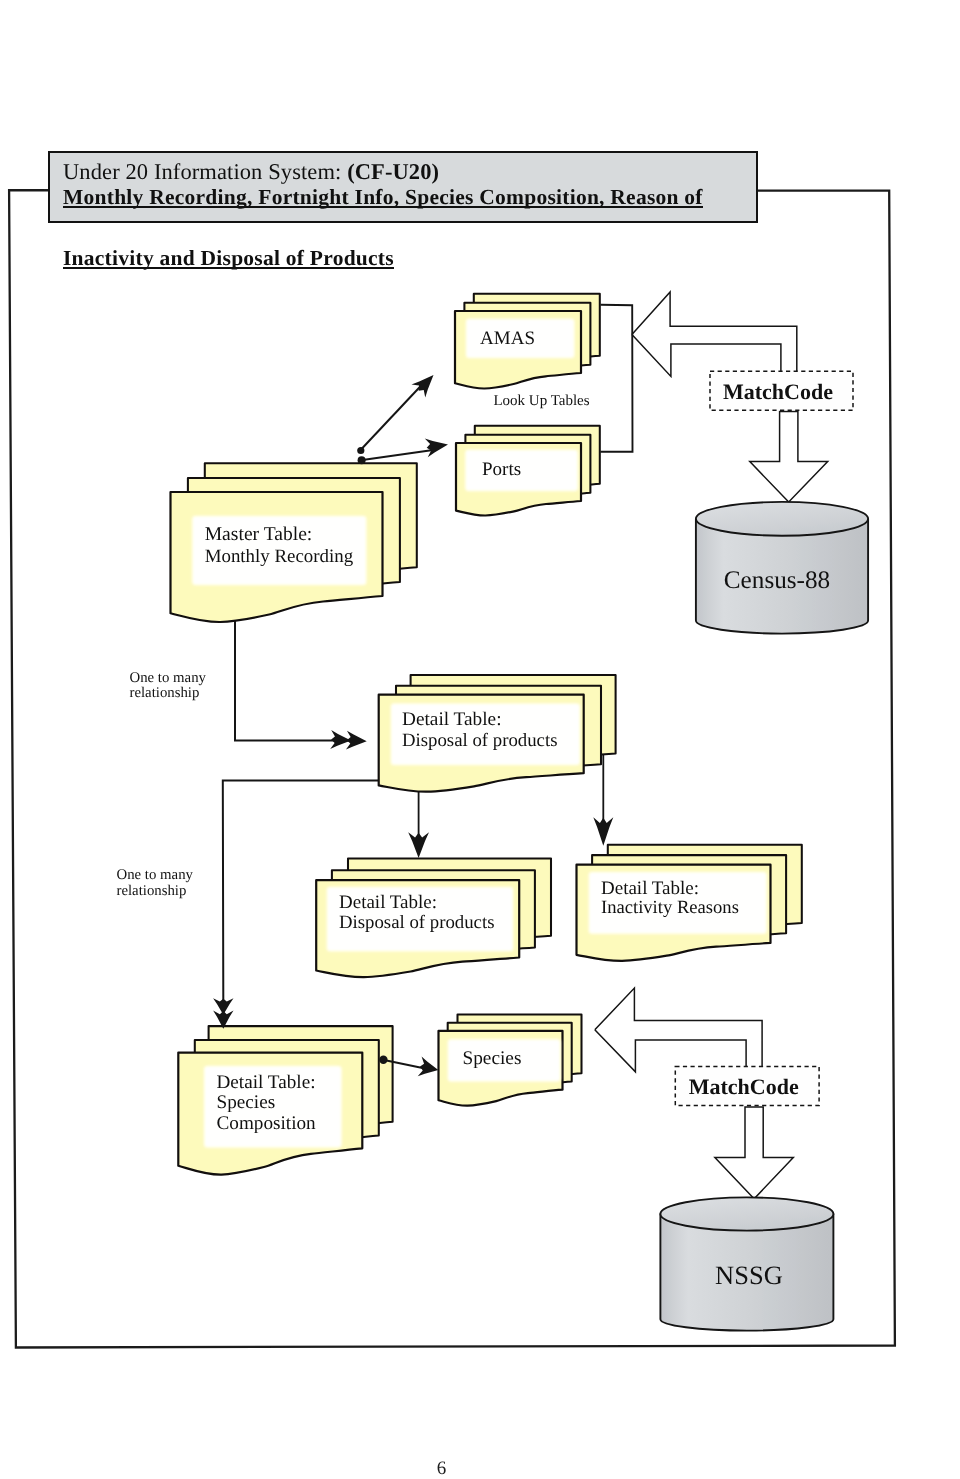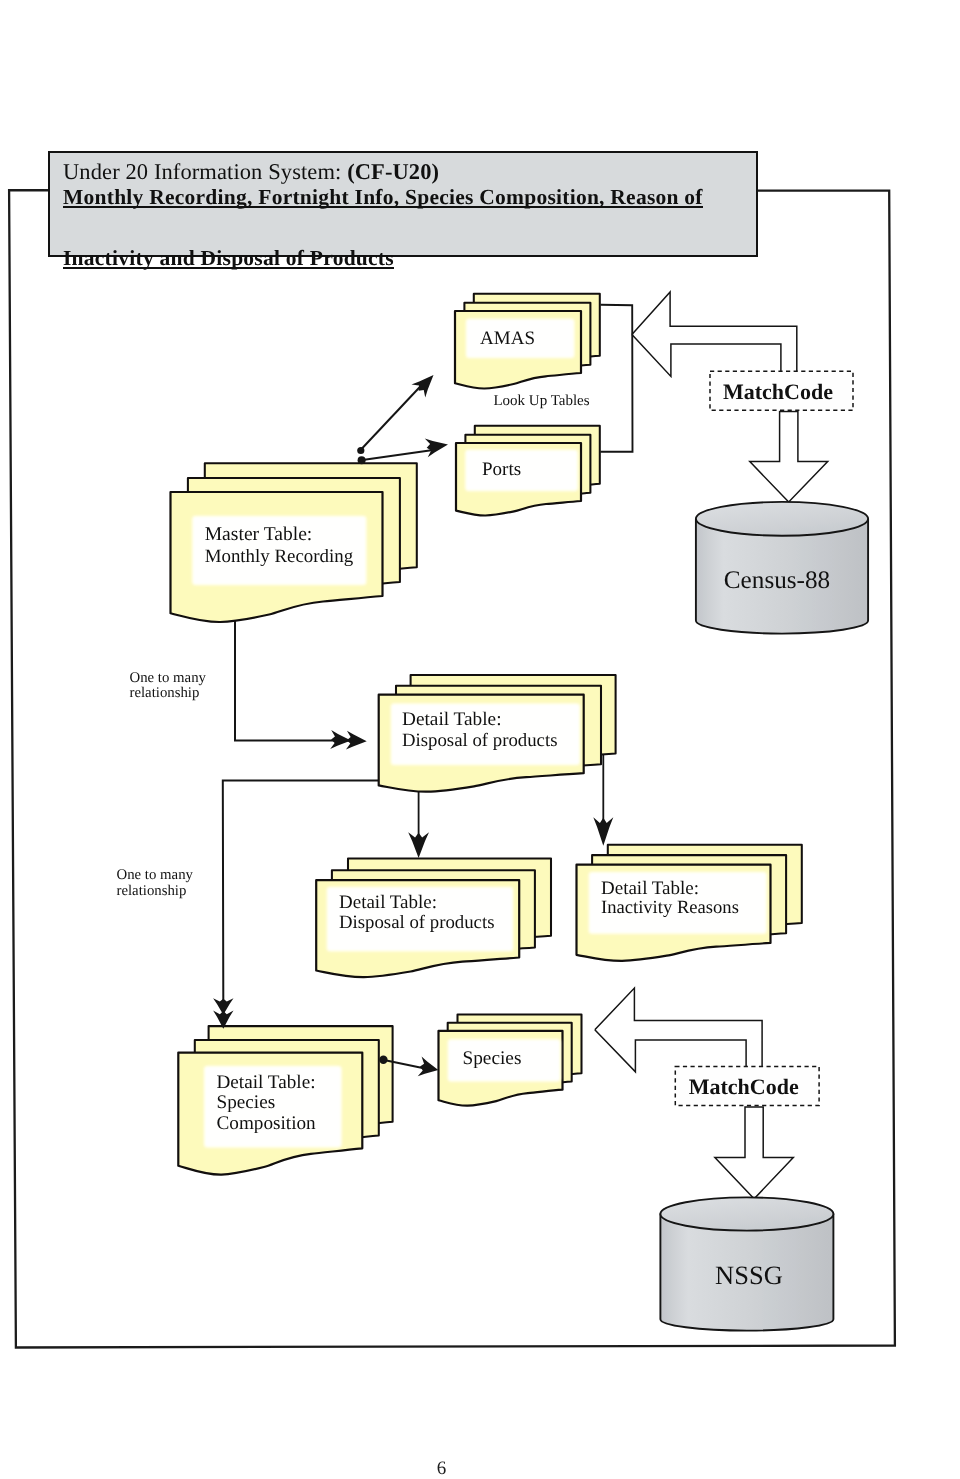--- a/index.html
+++ b/index.html
@@ -2,21 +2,21 @@
 <html><head>
 <meta charset="utf-8">
 <title>Under 20 Information System</title>
 <style>
 html,body{margin:0;padding:0;background:#ffffff;}
 body{width:960px;height:1479px;font-family:"Liberation Serif",serif;-webkit-font-smoothing:antialiased;text-rendering:geometricPrecision;}
 *{-webkit-font-smoothing:antialiased;}
 #page{position:relative;width:960px;height:1479px;overflow:hidden;background:#fdfdfd;opacity:0.999;
   filter:blur(0.32px) contrast(1.02);}
 #diagram{position:absolute;left:0;top:0;}
-#titlebox{position:absolute;left:48px;top:151px;width:710px;height:106px;background:#d5d8da;
+#titlebox{position:absolute;left:48px;top:151px;width:710px;height:72px;background:#d5d8da;
   border:2.8px solid #141414;box-sizing:border-box;}
 #titlebox .ln{position:absolute;left:13px;white-space:nowrap;color:#121212;line-height:1;}
 #t1{top:8px;font-size:22.5px;letter-spacing:0.1px;}
 #t1 b{font-weight:bold;}
 #t2{top:34px;font-size:21.5px;font-weight:bold;letter-spacing:0.25px;}
 #t3{top:59px;font-size:21.5px;font-weight:bold;letter-spacing:0.25px;margin-top:36px;}
 #t2 .u,#t3 .u{position:absolute;left:0;top:18.8px;height:2.5px;background:#121212;}
 #t2,#t3{position:absolute;}
 #pagenum{position:absolute;left:0;top:1459px;width:883px;text-align:center;font-size:19px;color:#1f1f1f;line-height:1;}
 

